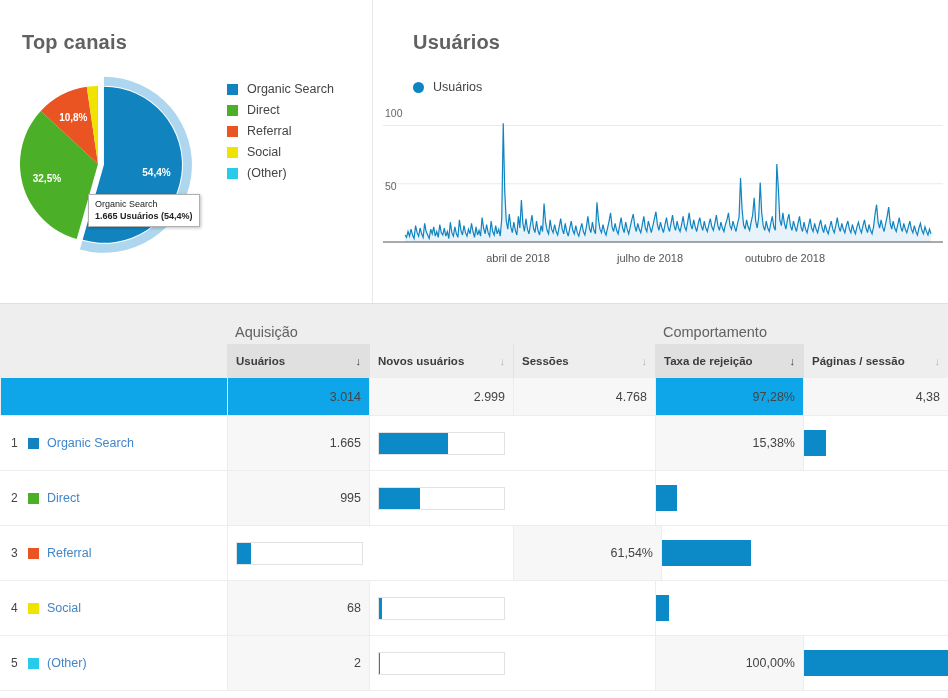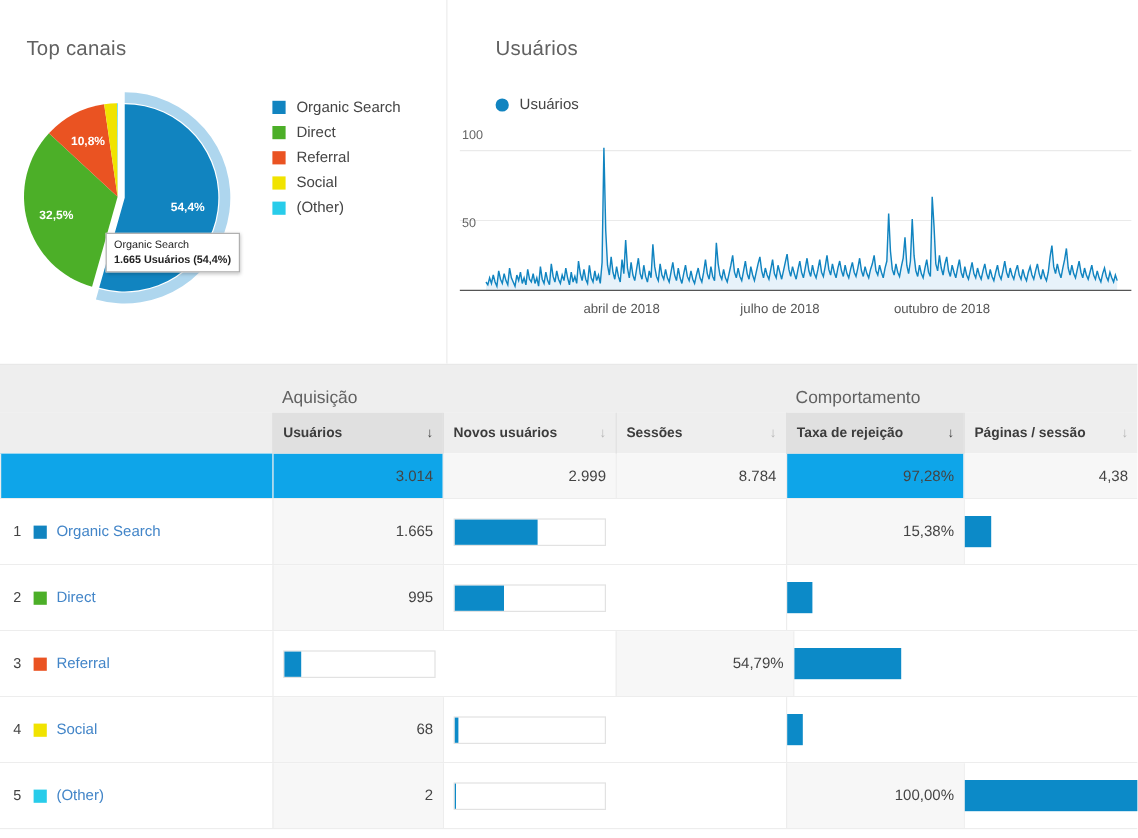--- a/index.html
+++ b/index.html
@@ -16,23 +16,23 @@
   .panels {
     display: flex;
     height: 304px;
     background: #fff;
     border-bottom: 1px solid #e0e0e0;
   }
   .panel { position: relative; height: 100%; background: #fff; }
   .panel-left  { width: 373px; border-right: 1px solid #e8e8e8; }
   .panel-right { width: 575px; }
   .panel-title {
-    font-size: 17px;
+    font-size: 20px;
     color: #616161;
-    font-weight: 400;
+    font-weight: 700;
     position: absolute;
     left: 22px; top: 31px;
     letter-spacing: .2px;
   }
   .panel-right .panel-title { left: 40px; }
 
   
   .pie-wrap { position: absolute; left: 10px; top: 72px; width: 210px; height: 185px; }
   .pie-svg  { display: block; }
   .pie-label {
@@ -284,21 +284,21 @@
     <div class="colhead c-pages">
       <span>Páginas / sessão</span>
       <span class="sort-arrow">↓</span>
     </div>
   </div>
 
   <div class="trow total">
     <div class="c-dim cell white"></div>
     <div class="cell num c-users white">3.014</div>
     <div class="cell num c-new shade">2.999</div>
-    <div class="cell num c-sess shade">8.784</div>
+    <div class="cell num c-sess shade">4.768</div>
     <div class="cell num c-bounce white">97,28%</div>
     <div class="cell num c-pages shade">4,38</div>
   </div>
 
   <div id="table-rows">
       <div class="trow data">
         <div class="c-dim">
           <div class="dim-cell">
             <span class="rank">1</span>
             <span class="row-swatch" style="background: rgb(17, 132, 192);"></span>
@@ -347,21 +347,21 @@
             <span class="row-swatch" style="background: rgb(234, 83, 34);"></span>
             <a class="dim-link" href="#" style="text-decoration: none;">Referral</a>
           </div>
         </div>
         <div class="barcell c-new">
           <div class="bar-track" style="width: 182%;">
             <div class="bar-fill" style="width: 11%;"></div>
           </div>
         </div>
         <div class="cell c-sess" style="border-left: none;"></div>
-        <div class="cell num c-bounce shade">54,79%</div>
+        <div class="cell num c-bounce shade">61,54%</div>
         <div class="barcell flush c-pages">
           <div class="bar-track" style="height: 26px;">
             <div class="bar-fill" style="width: 61.54%;"></div>
           </div>
         </div>
       </div>
       <div class="trow data">
         <div class="c-dim">
           <div class="dim-cell">
             <span class="rank">4</span>

